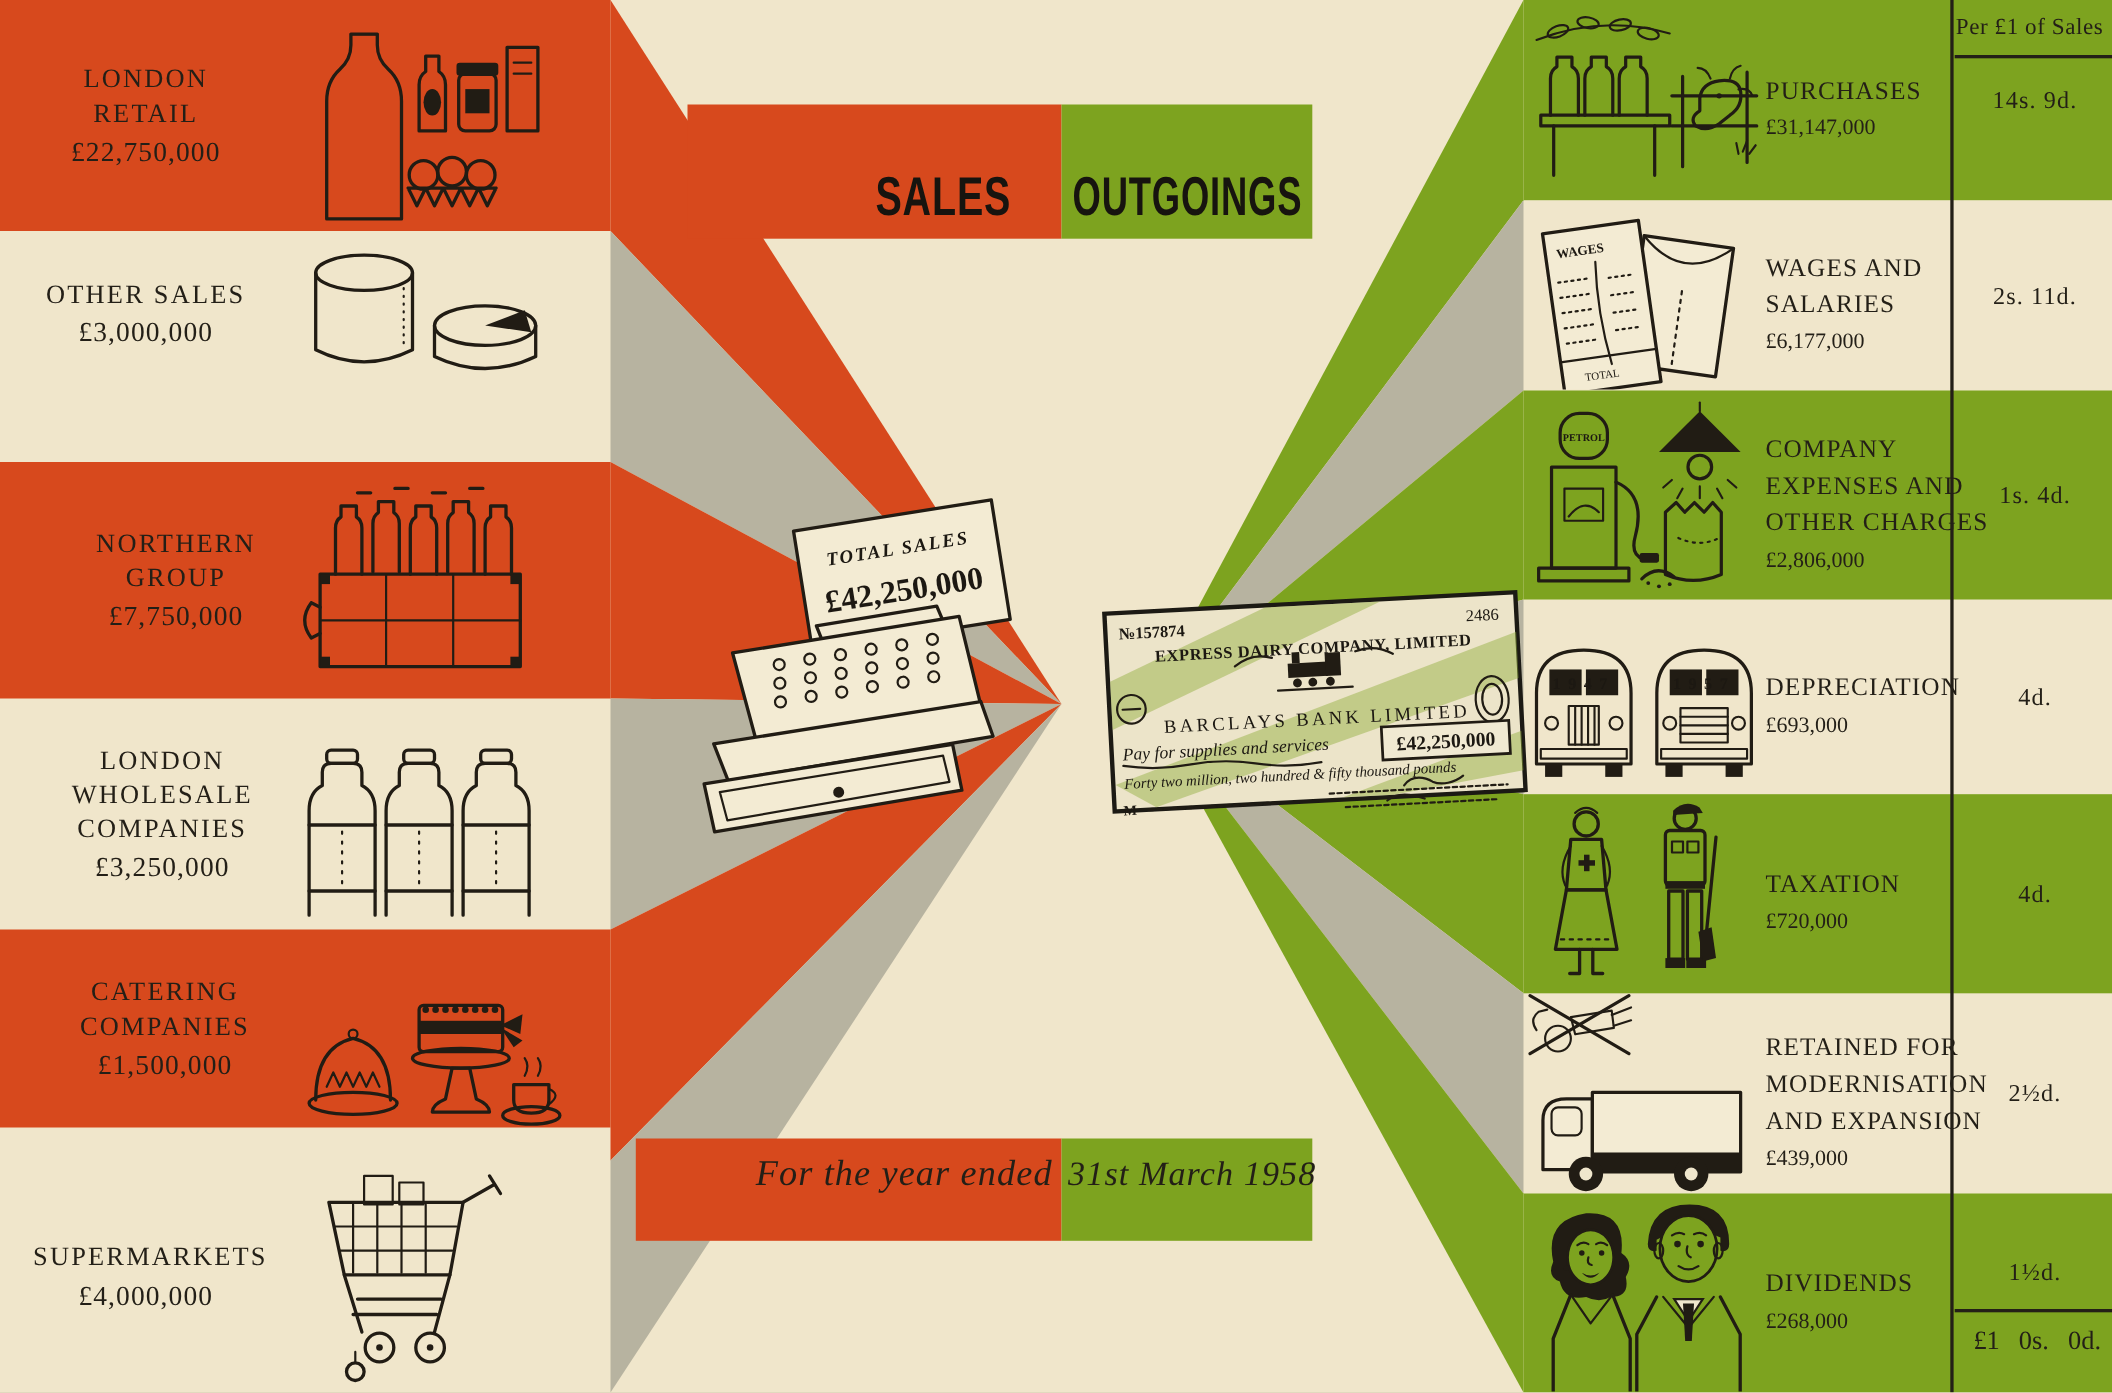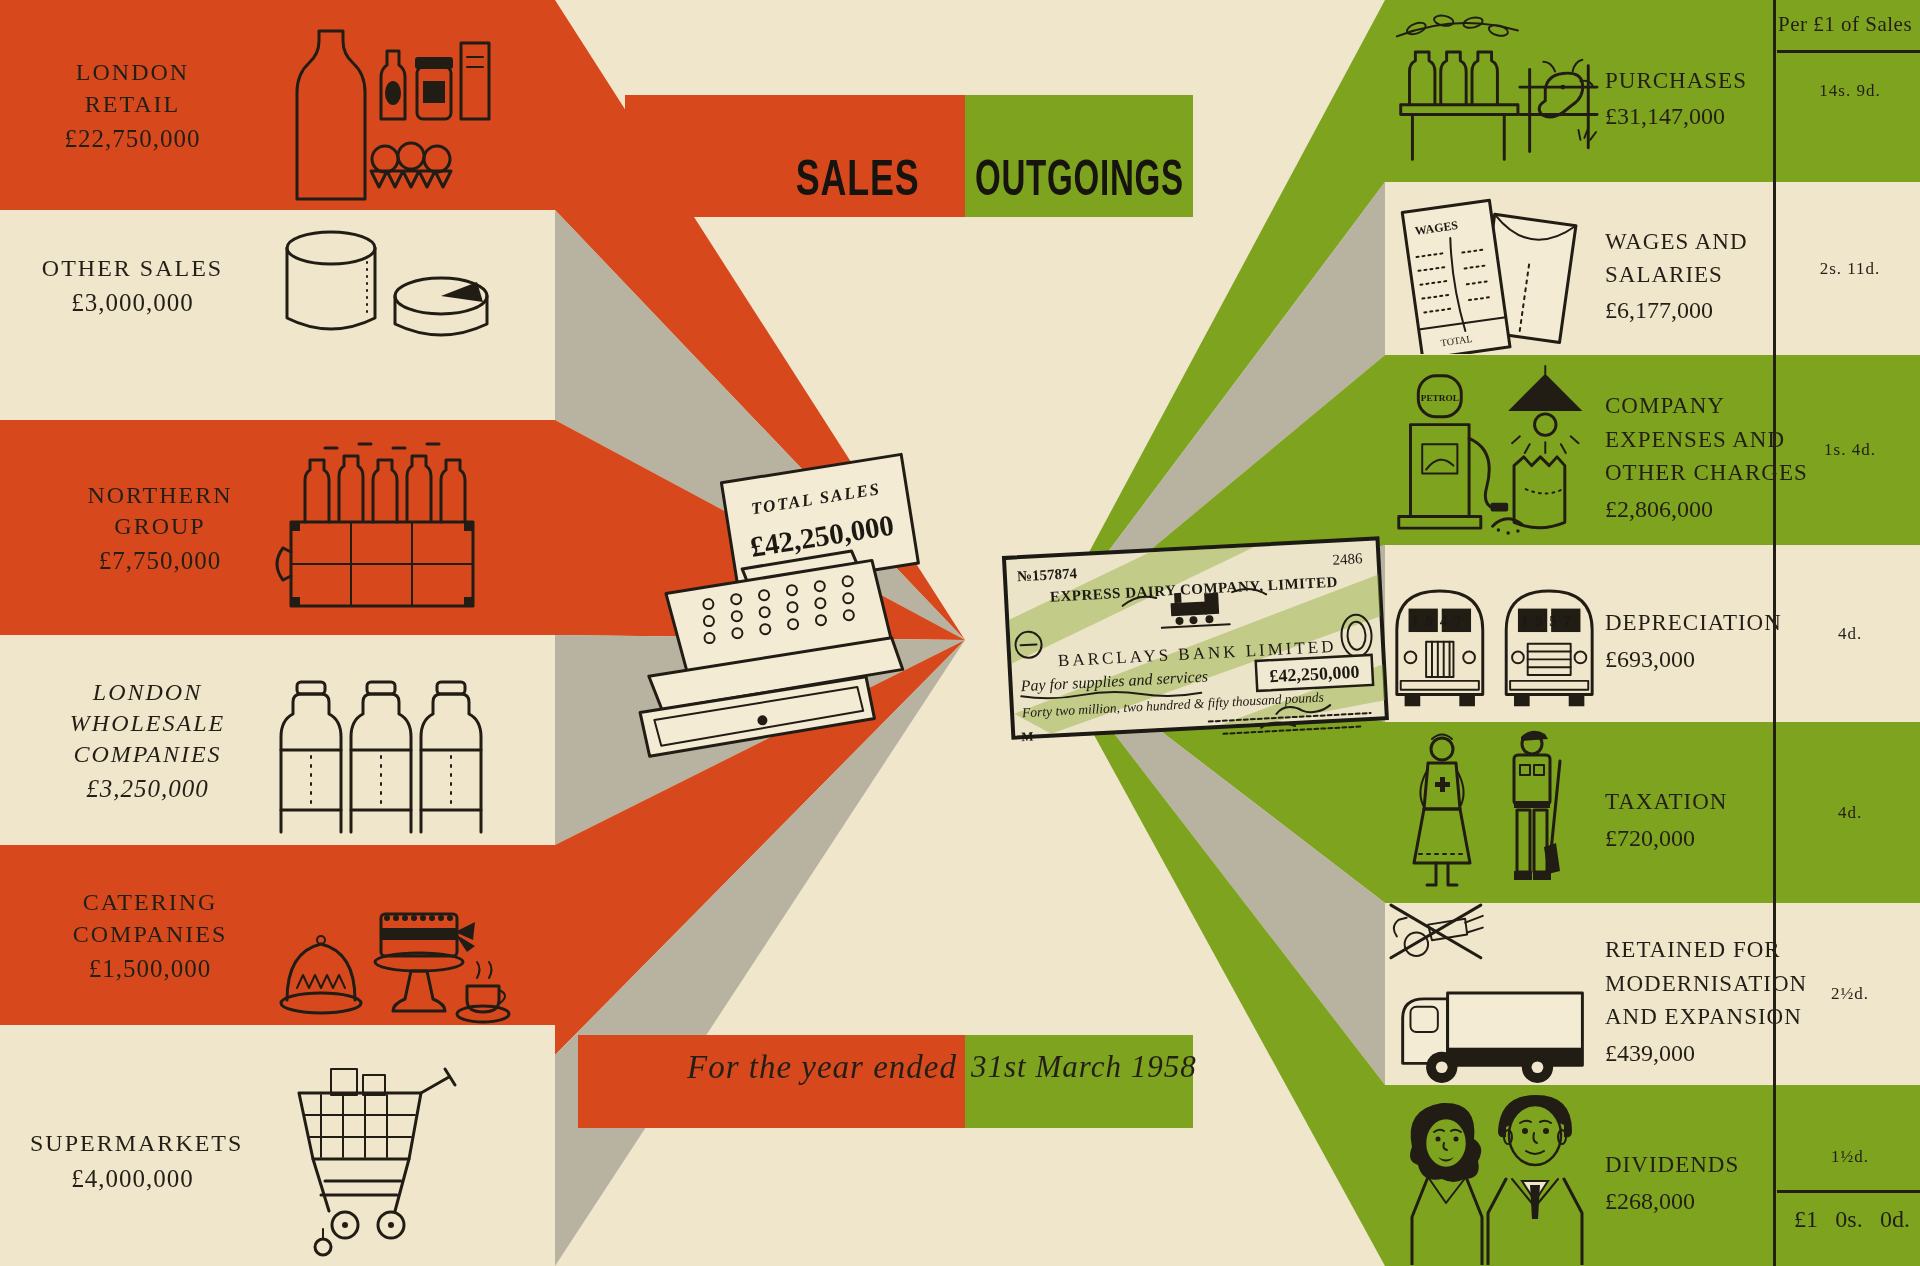--- a/index.html
+++ b/index.html
@@ -6,41 +6,41 @@
   html,body{margin:0;padding:0;background:#d8cfb6;}
   .canvas{position:relative;width:1920px;height:1266px;overflow:hidden;
           background:#f0e6cb;font-family:"Liberation Serif",serif;color:#231f17;}
   svg{display:block;}
   .rays{position:absolute;left:0;top:0;z-index:1;}
   
   .lband{position:absolute;left:0;width:555px;display:flex;align-items:center;z-index:2;}
   .lb1{top:0;height:210px;background:#d7491d;}
   .lb2{top:210px;height:150px;}
   .lb3{top:420px;height:215px;background:#d7491d;}
-  .lb4{top:635px;height:210px;font-style:italic;}
+  .lb4{top:635px;height:210px;}
   .lb5{top:845px;height:180px;background:#d7491d;}
   .lb6{top:1055px;height:211px;}
   .l-label{flex:none;margin-left:30px;text-align:center;}
   .l-name{font-size:24px;letter-spacing:2px;line-height:1.3;}
   .l-value{font-size:25px;letter-spacing:1px;margin-top:5px;}
   .l-icon{flex:none;margin-left:34px;}
   
   .rband{position:absolute;left:1385px;width:535px;display:flex;align-items:center;z-index:2;}
   .rb1{top:0;height:182px;background:#7da31f;}
   .rb2{top:182px;height:173px;}
   .rb3{top:355px;height:190px;background:#7da31f;}
   .rb4{top:545px;height:177px;}
   .rb5{top:722px;height:181px;background:#7da31f;}
   .rb6{top:903px;height:182px;}
   .rb7{top:1085px;height:181px;background:#7da31f;}
   .r-icon{flex:none;width:210px;display:flex;justify-content:center;margin-left:4px;}
   .r-label{flex:none;margin-left:6px;margin-top:12px;}
   .r-name{font-size:23px;letter-spacing:1px;line-height:1.45;}
-  .r-value{font-size:24px;margin-top:6px;}
-  .r-per{position:absolute;left:395px;width:140px;text-align:center;font-size:17px;
+  .r-value{font-size:20px;margin-top:6px;}
+  .r-per{position:absolute;left:395px;width:140px;text-align:center;font-size:22px;
          letter-spacing:1px;top:50%;transform:translateY(-50%);}
   
   .vrule{position:absolute;left:1773px;top:0;width:3px;height:1266px;background:#231f17;z-index:5;}
   .hrule{position:absolute;left:1777px;width:143px;height:3px;background:#231f17;z-index:5;}
   .per-head{position:absolute;left:1778px;top:12px;width:140px;
             font-size:21px;letter-spacing:.5px;z-index:5;}
   .per-total{position:absolute;left:1794px;top:1206px;width:116px;display:flex;
              justify-content:space-between;font-size:24px;z-index:5;}
   
   .head-block{position:absolute;top:95px;height:122px;display:flex;align-items:flex-end;

